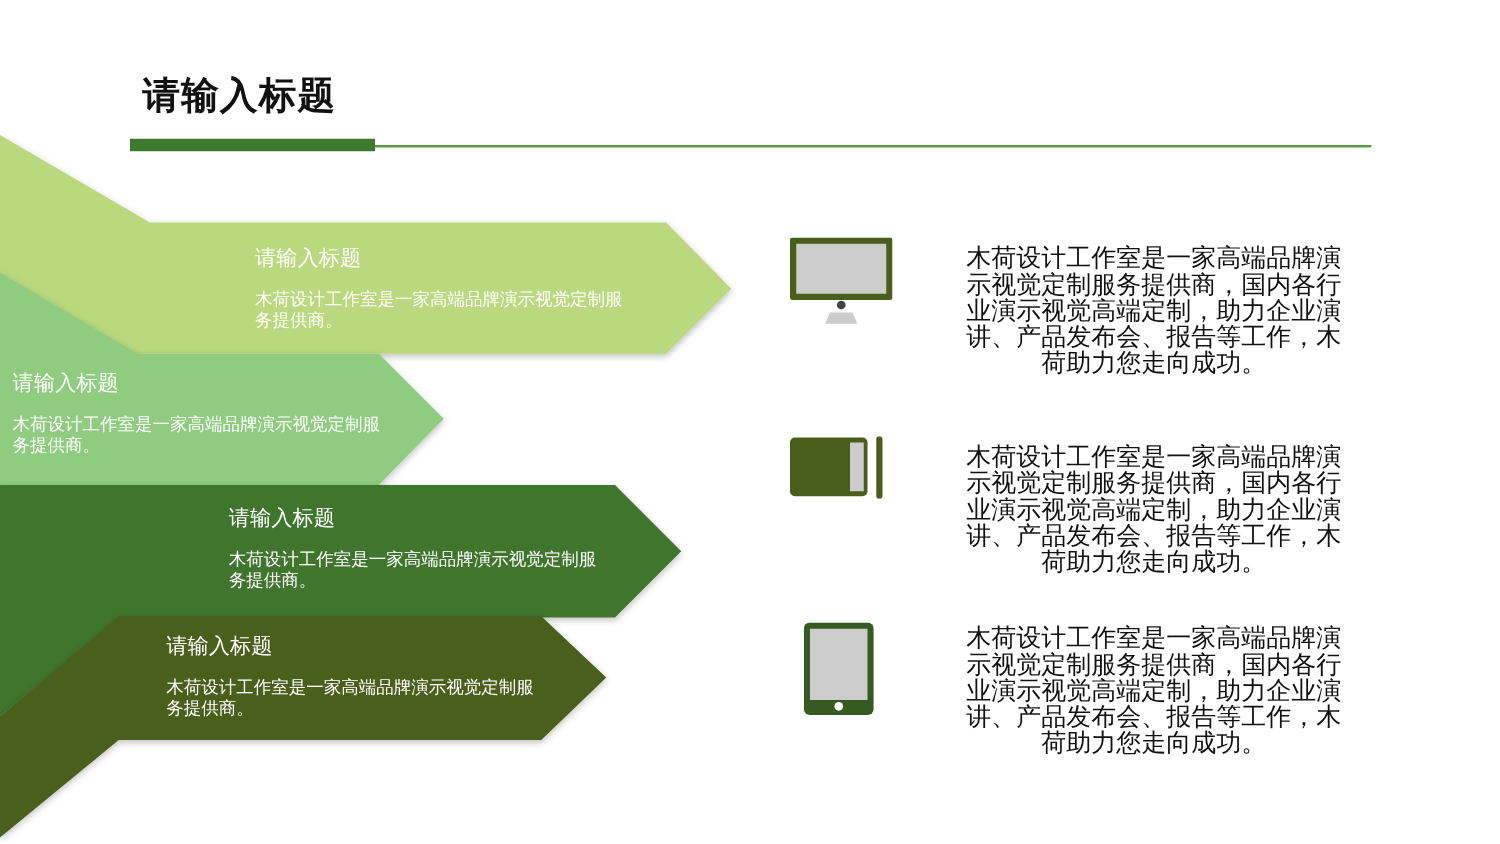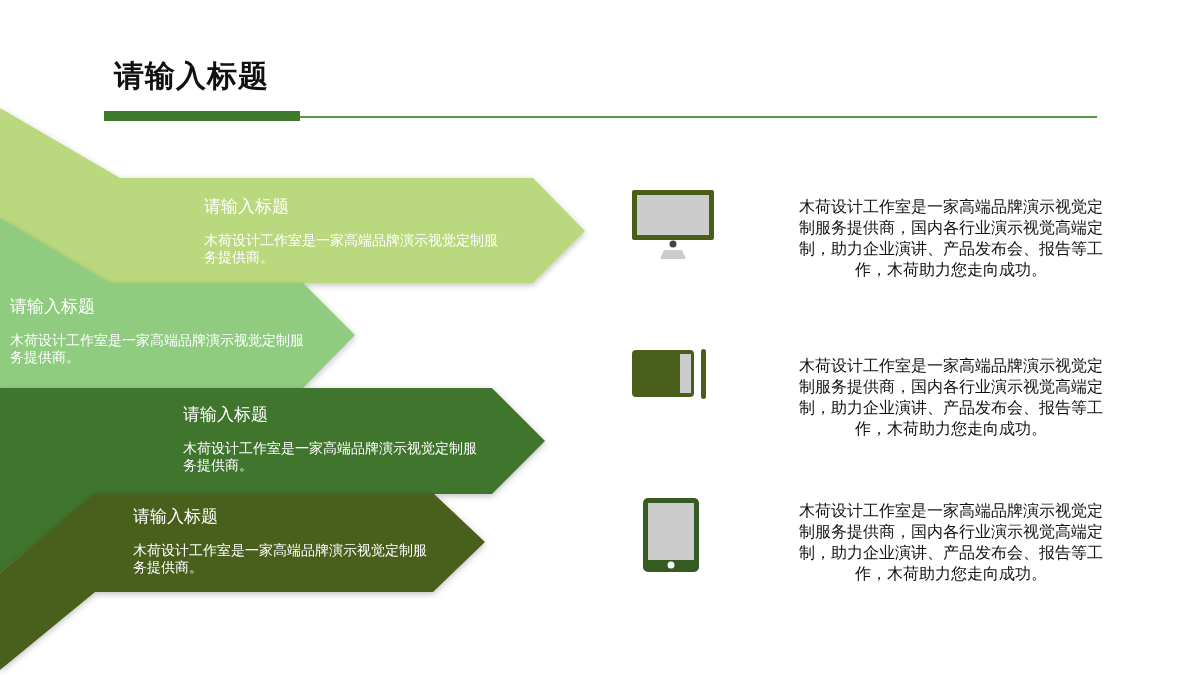--- a/index.html
+++ b/index.html
@@ -22,21 +22,21 @@
       background: #5a9a45;
     }
     svg.shapes { position: absolute; left: 0; top: 0; }
     .arrow-text { position: absolute; color: #ffffff; }
     .arrow-text .h { font-size: 17px; margin-bottom: 14px; white-space: nowrap; }
     .arrow-text .d { font-size: 14px; line-height: 17px; width: 300px; }
     .icon { position: absolute; }
     .desc {
       position: absolute; width: 310px; left: 768px;
       font-family: "DejaVu Serif", "Liberation Serif", serif;
-      font-size: 16px; line-height: 21px; color: #111; text-align: center; margin-left: 28px;
+      font-size: 20px; line-height: 21px; color: #111; text-align: center;
     }
   </style>
 </head>
 <body>
 
 <div class="page-title">请输入标题</div>
 <div class="title-bar-thick"></div>
 <div class="title-bar-thin"></div>
 
 <svg class="shapes" width="1200" height="675" viewBox="0 0 1200 675">

